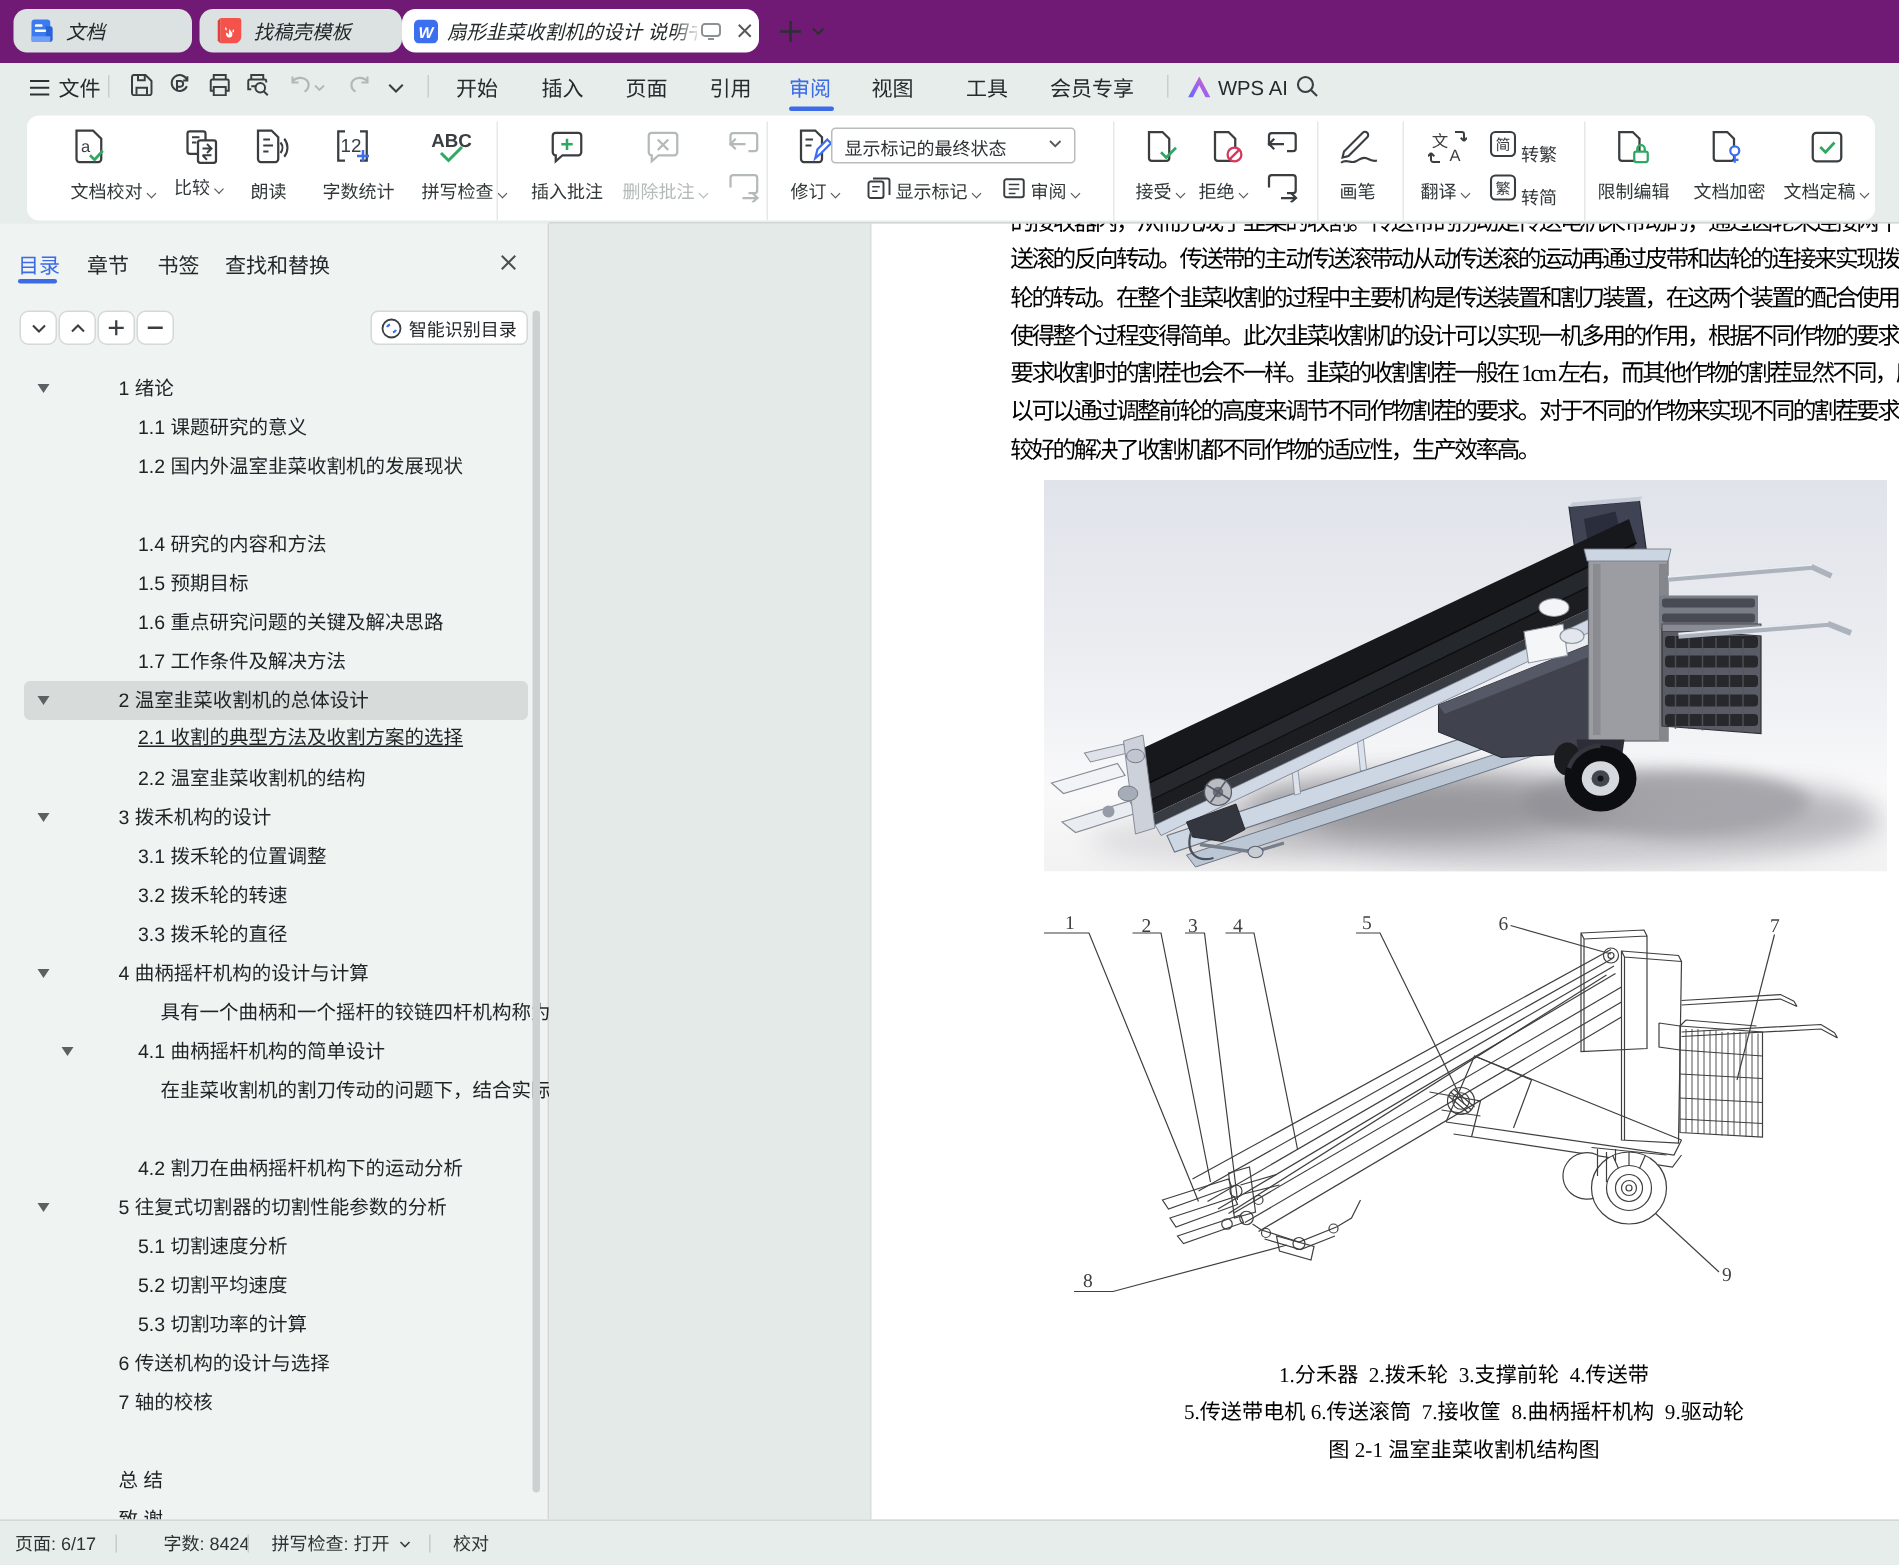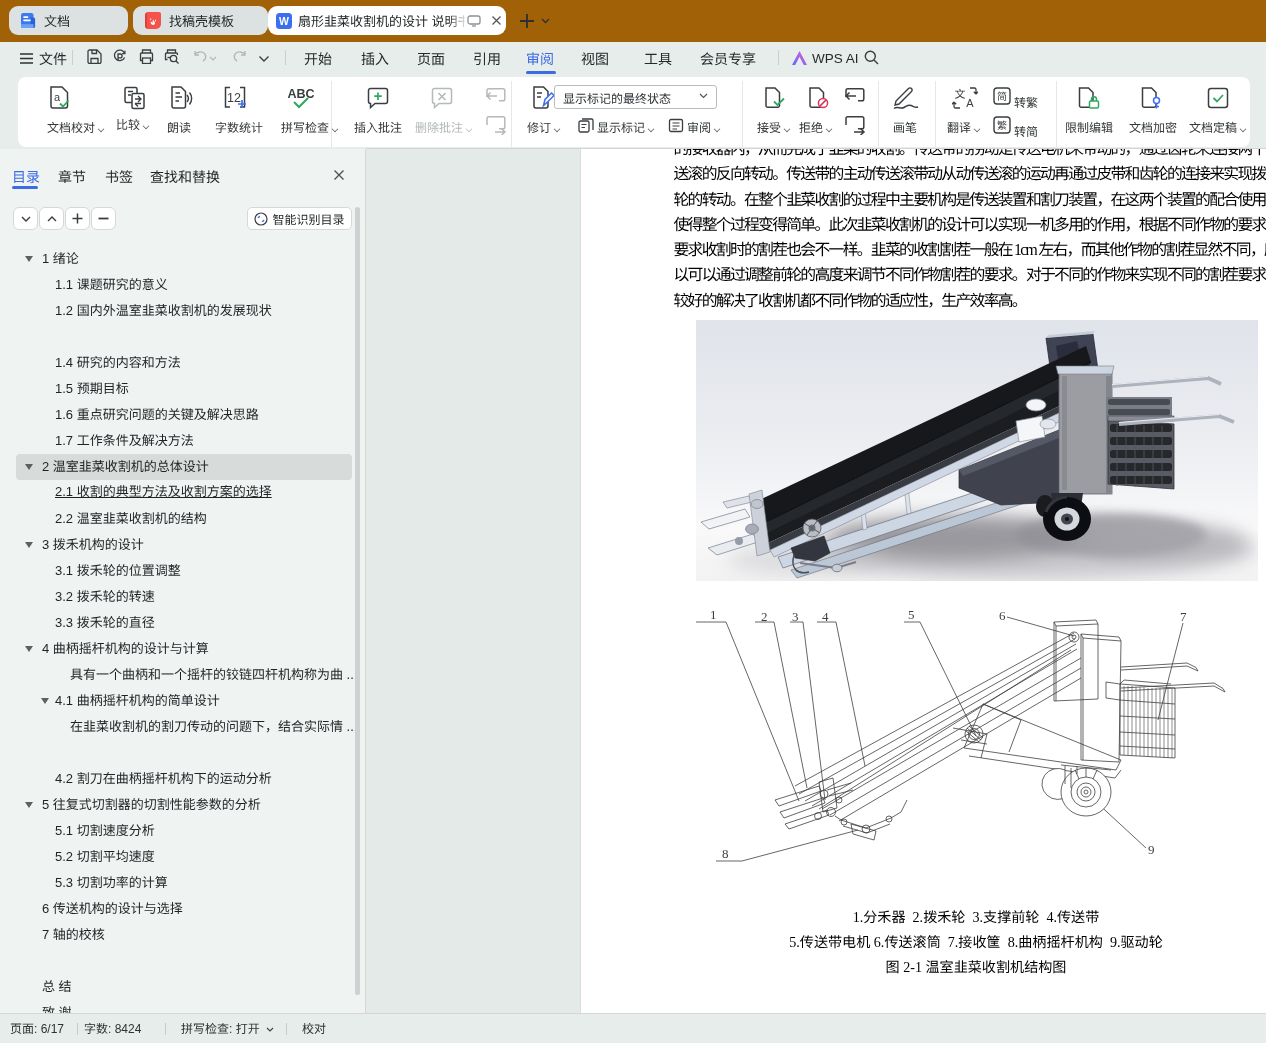--- a/index.html
+++ b/index.html
@@ -2,21 +2,21 @@
 <html lang="zh-CN"><head>
 <meta charset="utf-8">
 <title>WPS</title>
 <style>
 html,body{margin:0;padding:0;}
 body{width:1266px;height:1043px;overflow:hidden;position:relative;
   font-family:"Liberation Sans",sans-serif;background:#e6edeb;
   -webkit-font-smoothing:antialiased;}
 .abs{position:absolute;}
 
-#tabbar{left:0;top:0;width:1266px;height:42px;background:#a16207;}
+#tabbar{left:0;top:0;width:1266px;height:42px;background:#701a75;font-style:italic;}
 .tab{position:absolute;top:6px;height:29px;border-radius:9px;background:#dce1e1;display:flex;align-items:center;font-size:13px;color:#24282a;}
 #tab3{background:#fff;}
 
 #menubar{left:0;top:42px;width:1266px;height:32px;background:#e7edeb;font-size:14px;color:#262a2c;}
 .menuitem{position:absolute;top:6px;height:22px;line-height:22px;}
 #menubar .active{color:#3c6be5;}
 .mdiv{position:absolute;top:8px;width:1px;height:15px;background:#c9cfcd;}
 
 #ribbon{left:0;top:74px;width:1266px;height:75px;background:#e7edeb;}
 #ribboncard{position:absolute;left:18px;top:3px;width:1232px;height:70px;background:#fff;border-radius:8px;}
@@ -25,21 +25,21 @@
 .chev{display:inline-block;width:7px;height:4px;position:relative;margin-left:3px;vertical-align:2px;}
 .chev:before{content:"";position:absolute;left:0;top:0;width:5px;height:5px;border-right:1.2px solid #55595b;border-bottom:1.2px solid #55595b;transform:rotate(45deg) scale(.78);}
 .gray .chev:before{border-color:#b4bab9;}
 .gray{color:#b4bab9 !important;}
 
 #main{left:0;top:149px;width:1266px;height:864px;background:#e3eae8;}
 #sidebar{position:absolute;left:0;top:0;width:365px;height:864px;background:#eff3f2;border-right:1px solid #d8d5d4;}
 #sbtrack{position:absolute;left:355px;top:58px;width:5px;height:788px;background:#ccd2d1;border-radius:3px;}
 .sbtab{position:absolute;top:17px;font-size:14px;color:#24282a;}
 .sbbtn{position:absolute;top:58px;width:23px;height:21px;background:#fff;border:1px solid #d4d8d7;border-radius:6px;display:flex;align-items:center;justify-content:center;}
-.tocitem{position:absolute;font-size:13px;color:#1f2325;white-space:nowrap;height:26px;line-height:26px;}
+.tocitem{position:absolute;font-size:13px;color:#1f2325;white-space:nowrap;height:26px;line-height:26px;margin-left:37px;}
 .tri{position:absolute;width:0;height:0;border-left:4.5px solid transparent;border-right:4.5px solid transparent;border-top:6px solid #5b6163;}
 #workspace{position:absolute;left:366px;top:0;width:900px;height:864px;background:#e3eae8;}
 #page{position:absolute;left:214px;top:0;width:686px;height:864px;background:#fff;overflow:hidden;border-left:1px solid #d9dedc;box-sizing:border-box;}
 .doctext{position:absolute;font-family:"Liberation Serif",serif;font-size:15.8px;letter-spacing:-1.7px;line-height:25.3px;color:#000;white-space:nowrap;}
 .capt{font-size:14.1px !important;letter-spacing:0 !important;}
 
 #statusbar{left:0;top:1013px;width:1266px;height:30px;background:#e6edeb;border-top:1px solid #d3d8d6;font-size:12px;color:#2e3233;}
 .stitem{position:absolute;top:7px;height:16px;line-height:16px;}
 .stdiv{position:absolute;top:9px;width:1px;height:12px;background:#c6cccb;}
 svg{display:block;}
@@ -580,21 +580,21 @@
       <div>5.传送带电机&nbsp;6.传送滚筒&nbsp;&nbsp;7.接收筐&nbsp;&nbsp;8.曲柄摇杆机构&nbsp;&nbsp;9.驱动轮</div>
       <div>图 2-1 温室韭菜收割机结构图</div>
     </div>
   </div>
     </div>
 </div>
 <div class="abs" style="left:366px;top:148px;width:900px;height:1px;background:#d2d7d6;"></div>
 <div id="statusbar" class="abs">
   <div class="stitem" style="left:10px;">页面: 6/17</div>
   <div class="stdiv" style="left:77px;"></div>
-  <div class="stitem" style="left:84px;">字数: 8424</div>
+  <div class="stitem" style="left:109px;">字数: 8424</div>
   <div class="stdiv" style="left:165px;"></div>
   <div class="stitem" style="left:181px;">拼写检查: 打开</div>
   <svg class="abs" style="left:266px;top:13px" width="8" height="5" viewBox="0 0 8 5">
       <path d="M1 1 L4 4 L7 1" stroke="#3a3e40" stroke-width="1.1" fill="none"></path>
     </svg>
   <div class="stdiv" style="left:286px;"></div>
   <div class="stitem" style="left:302px;">校对</div>
 </div>
 
 </body></html>

